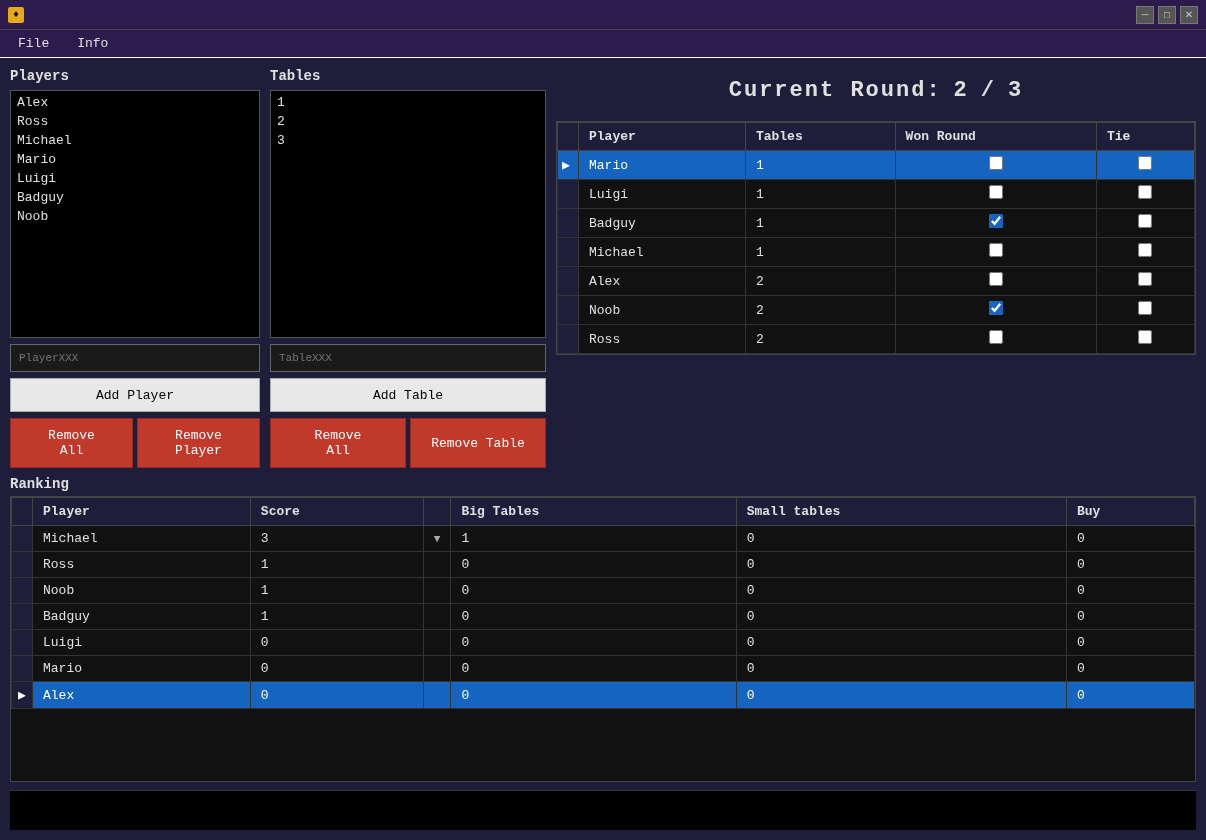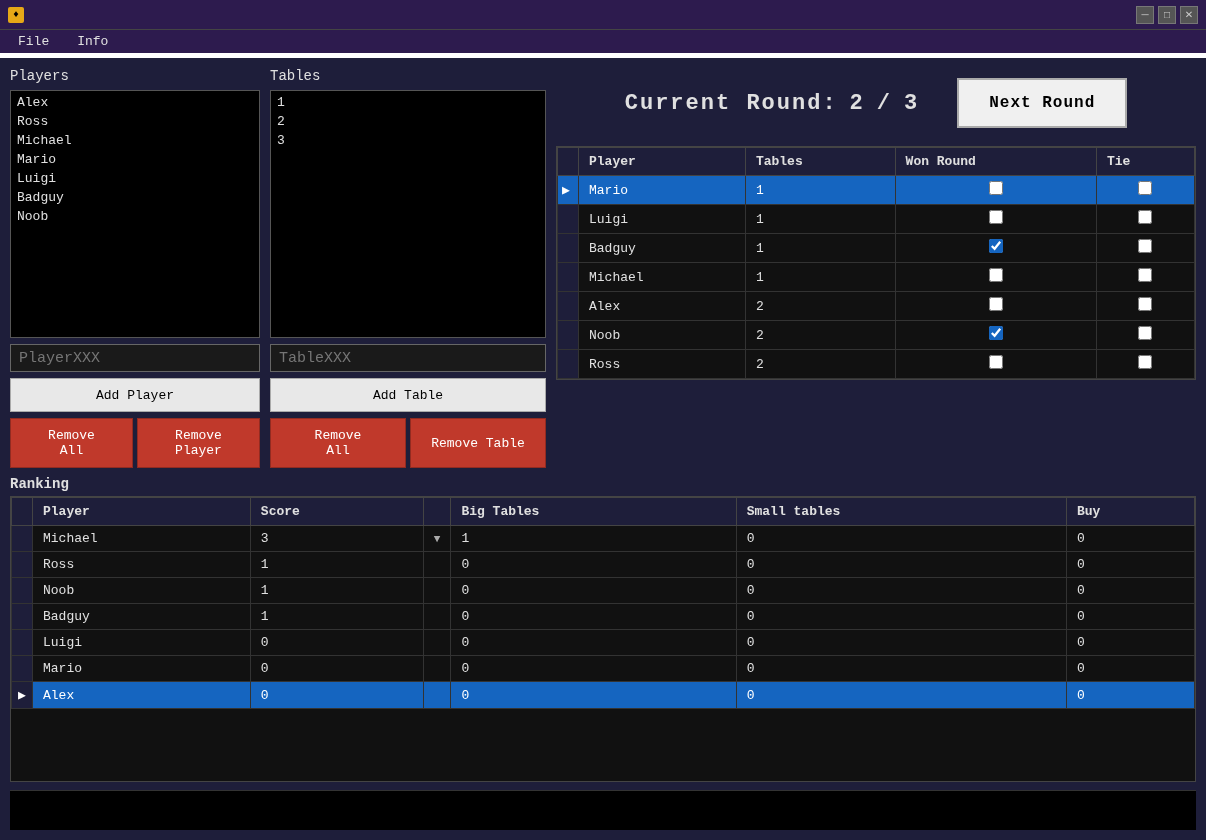--- a/index.html
+++ b/index.html
@@ -60,21 +60,21 @@
     }
 
     
     .menu-bar {
       background: #2d1b4e;
       display: flex;
       align-items: center;
       padding: 4px 12px;
       height: 28px;
       gap: 16px;
-      border-bottom: 5px solid #ffffff;
+      border-bottom: 1px solid #ffffff;
     }
     .menu-item {
       color: #e0e0e0;
       font-size: 13px;
       cursor: pointer;
       padding: 2px 6px;
     }
 
     
     .main-content {
@@ -96,42 +96,42 @@
 
     
     .panel {
       display: flex;
       flex-direction: column;
       gap: 6px;
     }
     .panel-title {
       color: #e0e0e0;
       font-size: 14px;
-      font-weight: normal;
+      font-weight: bold;
     }
     .list-box {
       background: #000;
       border: 1px solid #555;
       flex: 1;
       overflow-y: auto;
       font-size: 13px;
       color: #e0e0e0;
       padding: 2px;
     }
     .list-box .list-item {
       padding: 2px 4px;
       cursor: pointer;
     }
     .text-input {
       background: #1a1a1a;
       border: 1px solid #666;
       color: #888;
       padding: 4px 8px;
       font-family: 'Courier New', monospace;
-      font-size: 15px;
+      font-size: 11px;
       height: 28px;
     }
     .btn-white {
       background: #e8e8e8;
       border: 1px solid #aaa;
       color: #000;
       font-family: 'Courier New', monospace;
       font-size: 13px;
       cursor: pointer;
       padding: 6px 10px;
@@ -364,21 +364,20 @@
 
     <div class="round-area">
 
       <div class="round-header">
         <div style="display:flex; align-items:center; gap:12px;">
           <span class="current-round-label">Current Round:</span>
           <span class="current-round-label">2</span>
           <span class="current-round-label">/</span>
           <span class="current-round-label">3</span>
         </div>
-        <button class="next-round-btn">Next Round</button>
       </div>
 
       <div class="match-table-wrapper">
         <table class="match-table">
           <thead>
             <tr>
               <th style="width:16px;"></th>
               <th>Player</th>
               <th>Tables</th>
               <th>Won Round</th>

